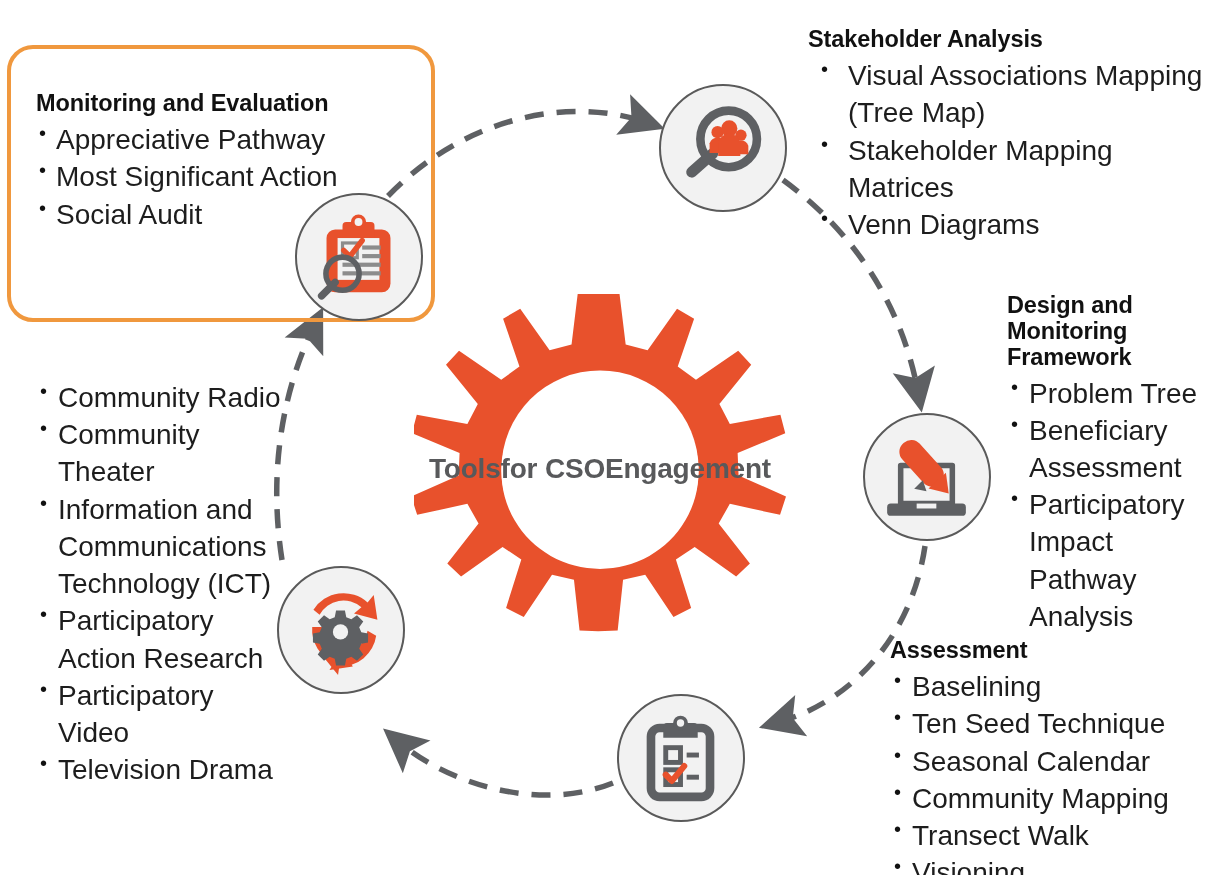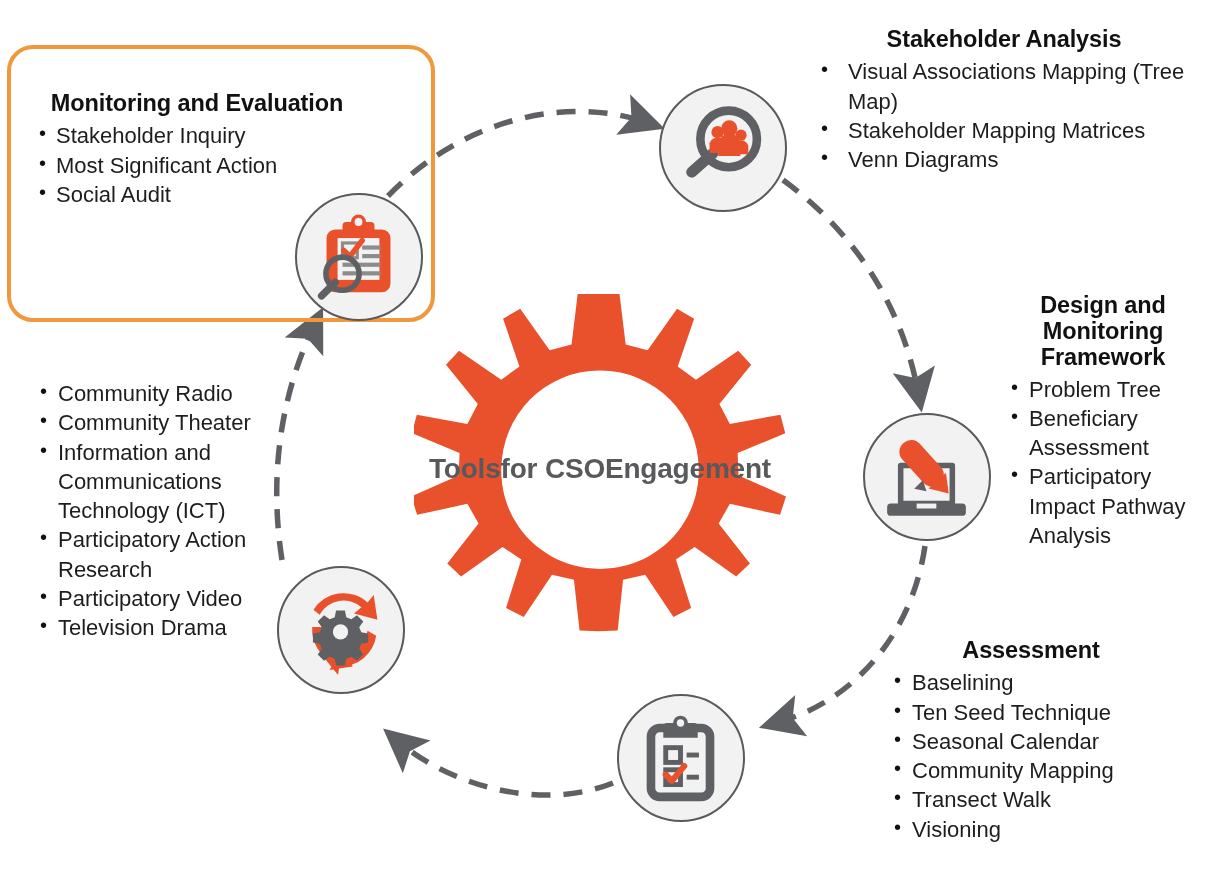--- a/index.html
+++ b/index.html
@@ -31,31 +31,30 @@
   .blk {
     position: absolute;
   }
   .blk h3 {
     margin: 0 8px 4px 0;
     font-weight: bold;
     font-size: 23.5px;
     line-height: 1.16;
     letter-spacing: -0.1px;
     color: #111111;
-    text-align: center;
   }
   .blk ul {
     margin: 0;
     padding: 0;
     list-style: none;
   }
   .blk li {
     position: relative;
     padding-left: 22px;
-    font-size: 22px;
+    font-size: 28px;
     line-height: 1.33;
     color: #1d1d1d;
     margin-bottom: 0px;
   }
   .blk li::before {
     content: "\2022";
     position: absolute;
     left: 4px;
     top: -1px;
     font-size: 20px;
@@ -264,21 +263,21 @@
         <rect x="37" y="62" width="31" height="3.4" fill="#8C8C8C"></rect>
         <line x1="20" y1="82" x2="31" y2="71" stroke="#5E6063" stroke-width="6" stroke-linecap="round"></line>
         <circle cx="37" cy="64" r="13.5" fill="none" stroke="#5E6063" stroke-width="4.5"></circle>
       </g>
     </svg>
   </div>
 
   <div class="blk" id="blk-me">
     <h3>Monitoring and Evaluation</h3>
     <ul>
-      <li>Stakeholder Inquiry</li>
+      <li>Appreciative Pathway</li>
       <li>Most Significant Action</li>
       <li>Social Audit</li>
     </ul>
   </div>
 
   <div class="blk" id="blk-stake">
     <h3>Stakeholder Analysis</h3>
     <ul>
       <li>Visual Associations Mapping (Tree Map)</li>
       <li>Stakeholder Mapping  Matrices</li>

